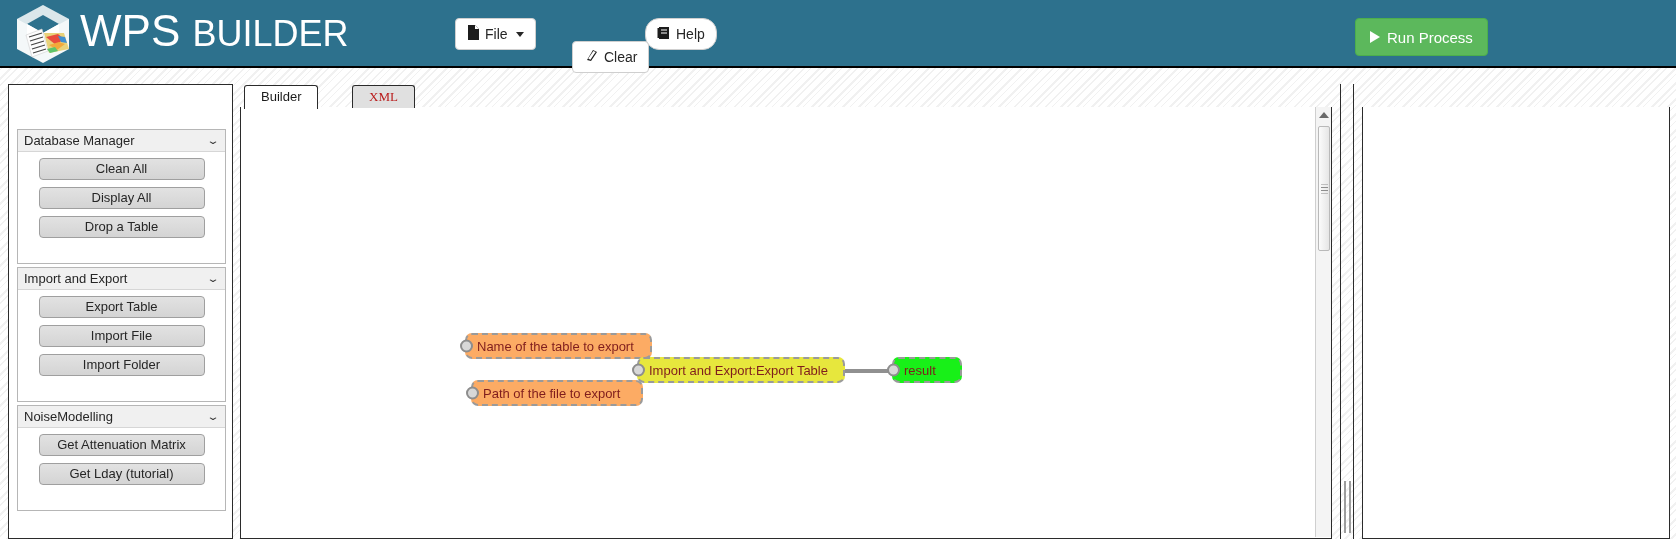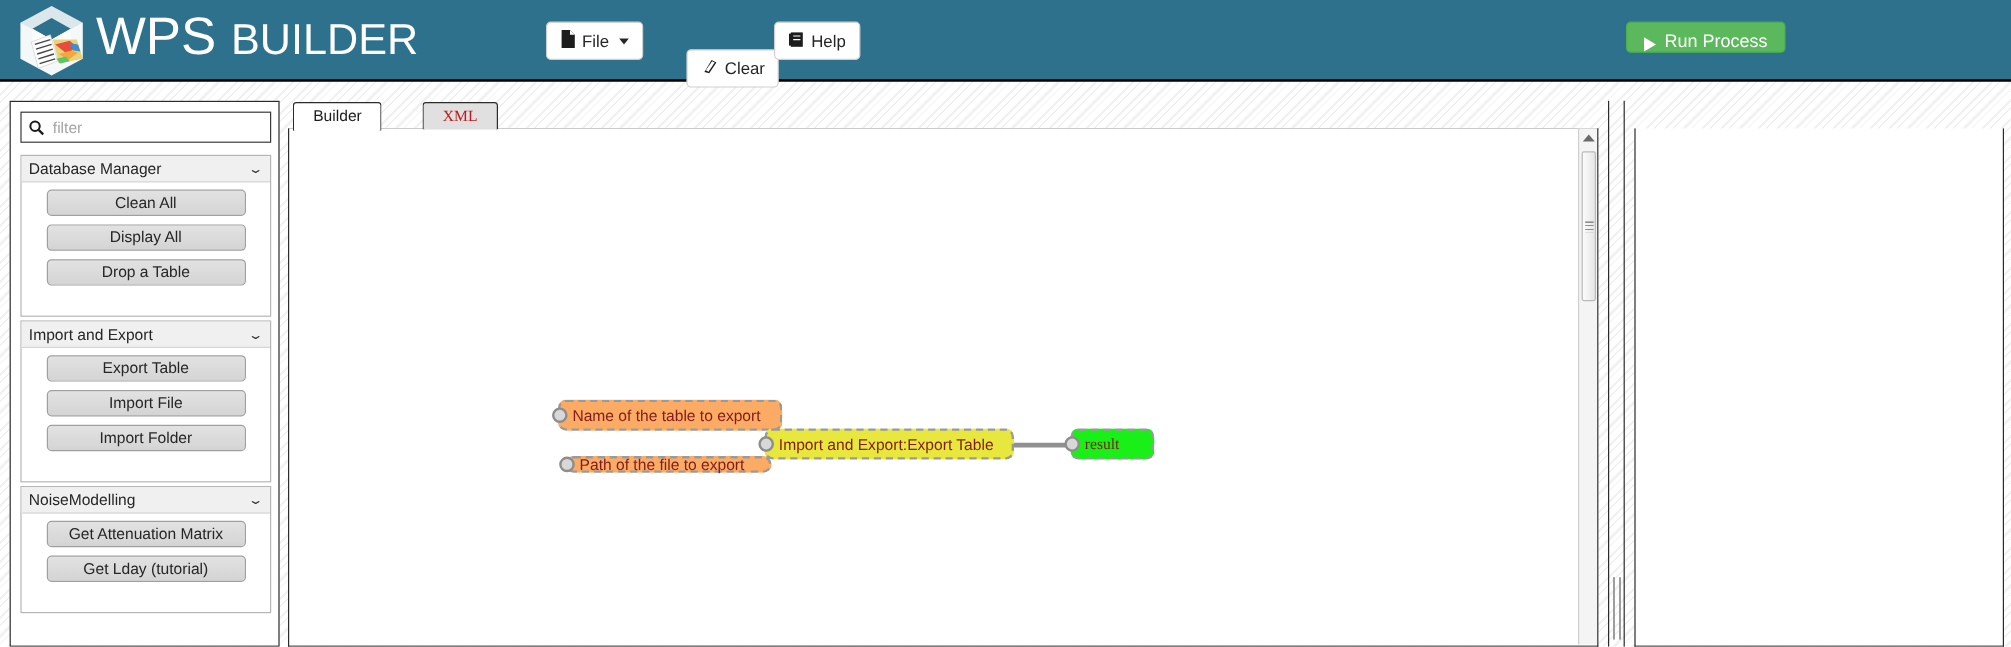--- a/index.html
+++ b/index.html
@@ -65,43 +65,43 @@
     align-items: center;
     justify-content: flex-end;
     gap: 5px;
     padding: 0 11px;
     box-sizing: border-box;
     cursor: pointer;
     white-space: nowrap;
   }
   #btn-file { left: 455px; }
   #btn-clear { left: 572px; margin-top: 23px; }
-  #btn-help { left: 645px; }
+  #btn-help { left: 645px; border-radius: 14px; }
 
   .caret {
     display: inline-block;
     width: 0; height: 0;
     border-left: 4px solid transparent;
     border-right: 4px solid transparent;
     border-top: 5px solid #262626;
     margin-left: 3px;
   }
 
   .run-btn {
     position: absolute;
     top: 18px; left: 1355px;
-    height: 26px;
+    height: 38px;
     padding: 0 14px;
     background: #5cb85c;
     border: 1px solid #4cae4c;
     border-radius: 4px;
     color: #ffffff;
     font-size: 15px;
     display: flex;
-    align-items: flex-end;
+    align-items: center;
     gap: 7px;
     cursor: pointer;
     box-sizing: border-box;
     white-space: nowrap;
   }
   .play-tri {
     width: 0; height: 0;
     border-top: 6px solid transparent;
     border-bottom: 6px solid transparent;
     border-left: 10px solid #ffffff;
@@ -420,29 +420,20 @@
     </div>
 
     <div class="run-btn">
       <span class="play-tri"></span>
       <span>Run Process</span>
     </div>
   </div>
 
   <div class="sidebar">
 
-    <div class="filter-wrap">
-      <span class="search-ico">
-        <svg width="13" height="13" viewBox="0 0 13 13">
-          <circle cx="5.2" cy="5.2" r="3.9" fill="none" stroke="#1c1c1c" stroke-width="1.7"></circle>
-          <line x1="8.2" y1="8.2" x2="12" y2="12" stroke="#1c1c1c" stroke-width="1.9"></line>
-        </svg>
-      </span>
-      <input class="filter-input" type="text" placeholder="filter" style="">
-    </div>
 
     <div class="group" style="top:44px;">
       <div class="group-head">
         <span>Database Manager</span>
         <span class="chev">⌄</span>
       </div>
       <div class="group-body">
         <div class="side-btn">Clean All</div>
         <div class="side-btn">Display All</div>
         <div class="side-btn">Drop a Table</div>
@@ -482,33 +473,33 @@
     <div class="canvas">
 
       <div class="edge" style="left:602px; top:262px; width:59px;"></div>
 
       <div class="node input" style="left:224px; top:226px; width:187px; height:26px;">
         <span class="port left"></span>
         <span>Name of the table to export</span>
 
       </div>
 
-      <div class="node input" style="left:230px; top:273px; width:172px; height:14px;">
+      <div class="node input" style="left:230px; top:273px; width:172px; height:26px;">
         <span class="port left"></span>
         <span>Path of the file to export</span>
 
       </div>
 
       <div class="node proc" style="left:396px; top:250px; width:208px; height:26px;">
         <span class="port left"></span>
         <span>Import and Export:Export Table</span>
 
       </div>
 
-      <div class="node output" style="left:651px; top:250px; width:70px; height:26px; justify-content:flex-start;font-family:Liberation Serif, serif;">
+      <div class="node output" style="left:651px; top:250px; width:70px; height:26px; justify-content:flex-start;">
         <span class="port left"></span>
         <span>result</span>
 
       </div>
 
       <div class="vscroll">
         <div class="arrow-up"></div>
         <div class="thumb">
           <div class="grip"></div>
         </div>

